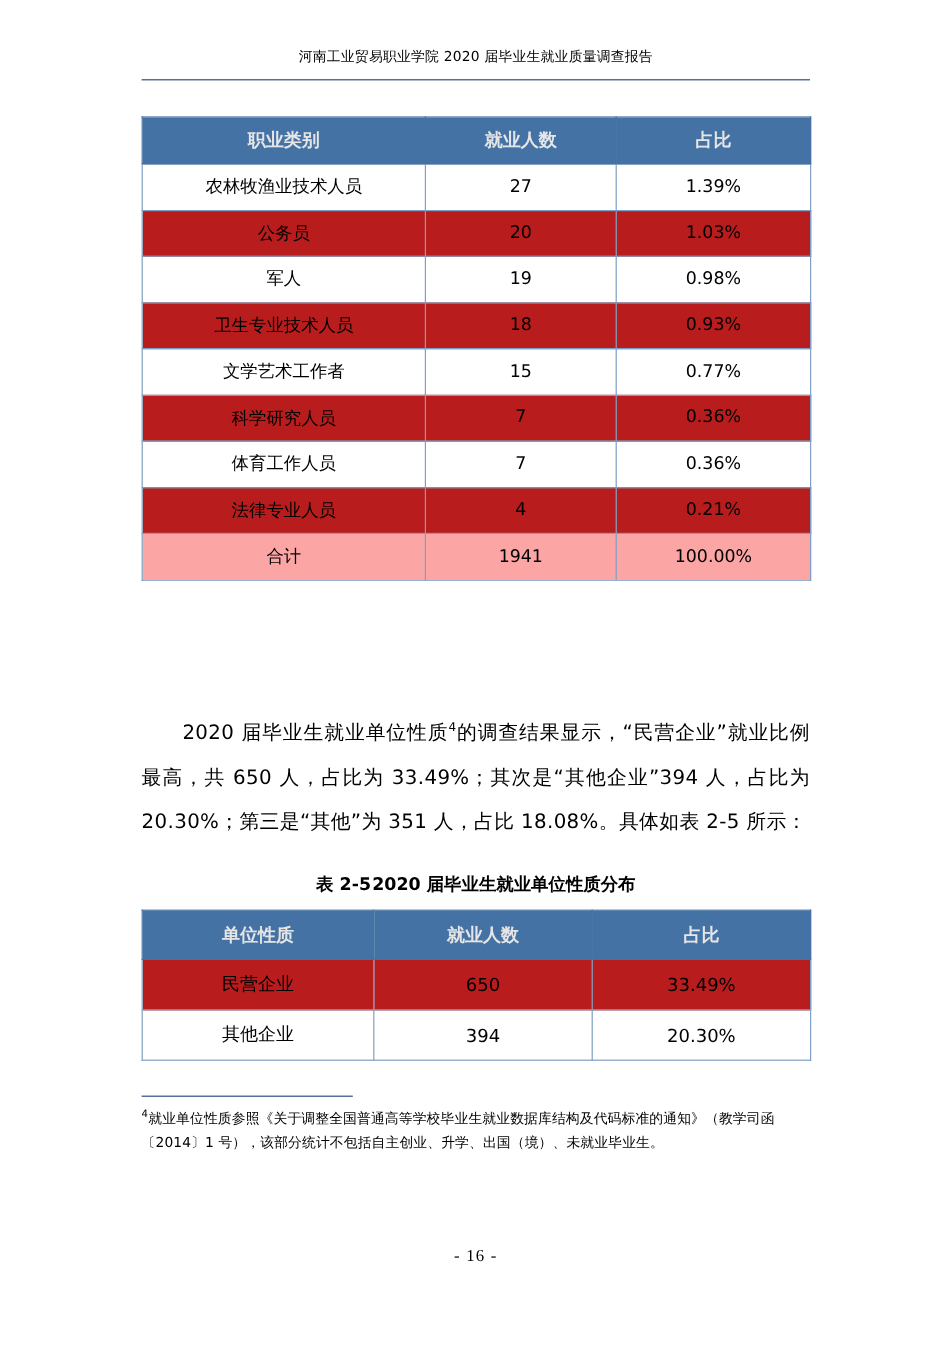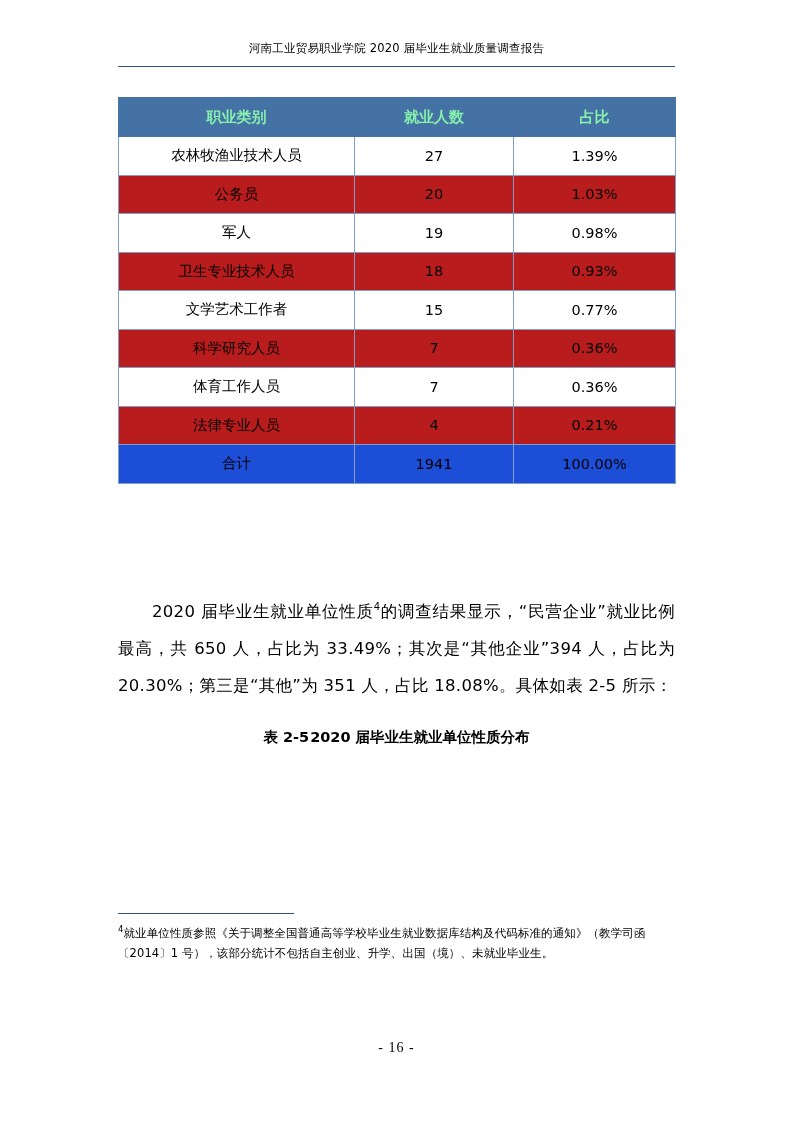--- a/index.html
+++ b/index.html
@@ -55,32 +55,32 @@
     border: 1px solid #7f9fc4;
     height: 37.5px;
     text-align: center;
     vertical-align: middle;
     font-size: 14.5px;
     font-family: "DejaVu Sans", sans-serif;
     padding: 0;
   }
   .tbl thead th {
     background: #4472a4;
-    color: #86efac;
+    color: #e5e5e5;
     font-weight: bold;
     height: 38px;
     font-size: 15px;
     border: 1px solid #4472a4;
     text-align: center;
   }
   .tbl tr.alt td {
     background: #b91c1c;
   }
   .tbl tr.total td {
-    background: #1d4ed8;
+    background: #fca5a5;
     font-weight: normal;
   }
   .cn { font-family: "DejaVu Sans", sans-serif; }
   .num { font-family: "Liberation Serif", serif; font-size: 15px; }
 
   #table1 {
     position: absolute;
     left: 118px;
     top: 97px;
     width: 557px;
@@ -251,20 +251,46 @@
 
 
   <div class="para">
     <span>2020 届毕业生就业单位性质</span><sup>4</sup><span>的调查结果显示，“民营企业”就业比例最高，共 650 人，占比为 33.49%；其次是“其他企业”394 人，占比为 20.30%；第三是“其他”为 351 人，占比 18.08%。具体如表 2-5 所示：</span>
   </div>
 
   <div class="tbl-caption">
     <span class="lbl">表 2-5</span><span>2020 届毕业生就业单位性质分布</span>
   </div>
 
+  <table class="tbl" id="table2">
+    <colgroup>
+        <col class="c1">
+        <col class="c2">
+        <col class="c3">
+      </colgroup>
+    <thead>
+      <tr>
+        <th class="cn">单位性质</th>
+        <th class="cn">就业人数</th>
+        <th class="cn">占比</th>
+      </tr>
+    </thead>
+    <tbody>
+      <tr class="alt">
+        <td class="cn">民营企业</td>
+        <td class="num">650</td>
+        <td class="num">33.49%</td>
+      </tr>
+      <tr>
+        <td class="cn">其他企业</td>
+        <td class="num">394</td>
+        <td class="num">20.30%</td>
+      </tr>
+    </tbody>
+  </table>
 
   <div class="footnote-rule"></div>
   <div class="footnote">
     <sup>4</sup><span>就业单位性质参照《关于调整全国普通高等学校毕业生就业数据库结构及代码标准的通知》（教学司函〔2014〕1 号），该部分统计不包括自主创业、升学、出国（境）、未就业毕业生。</span>
   </div>
 
   <div class="page-number">-  16  -</div>
 
 </div>
 

